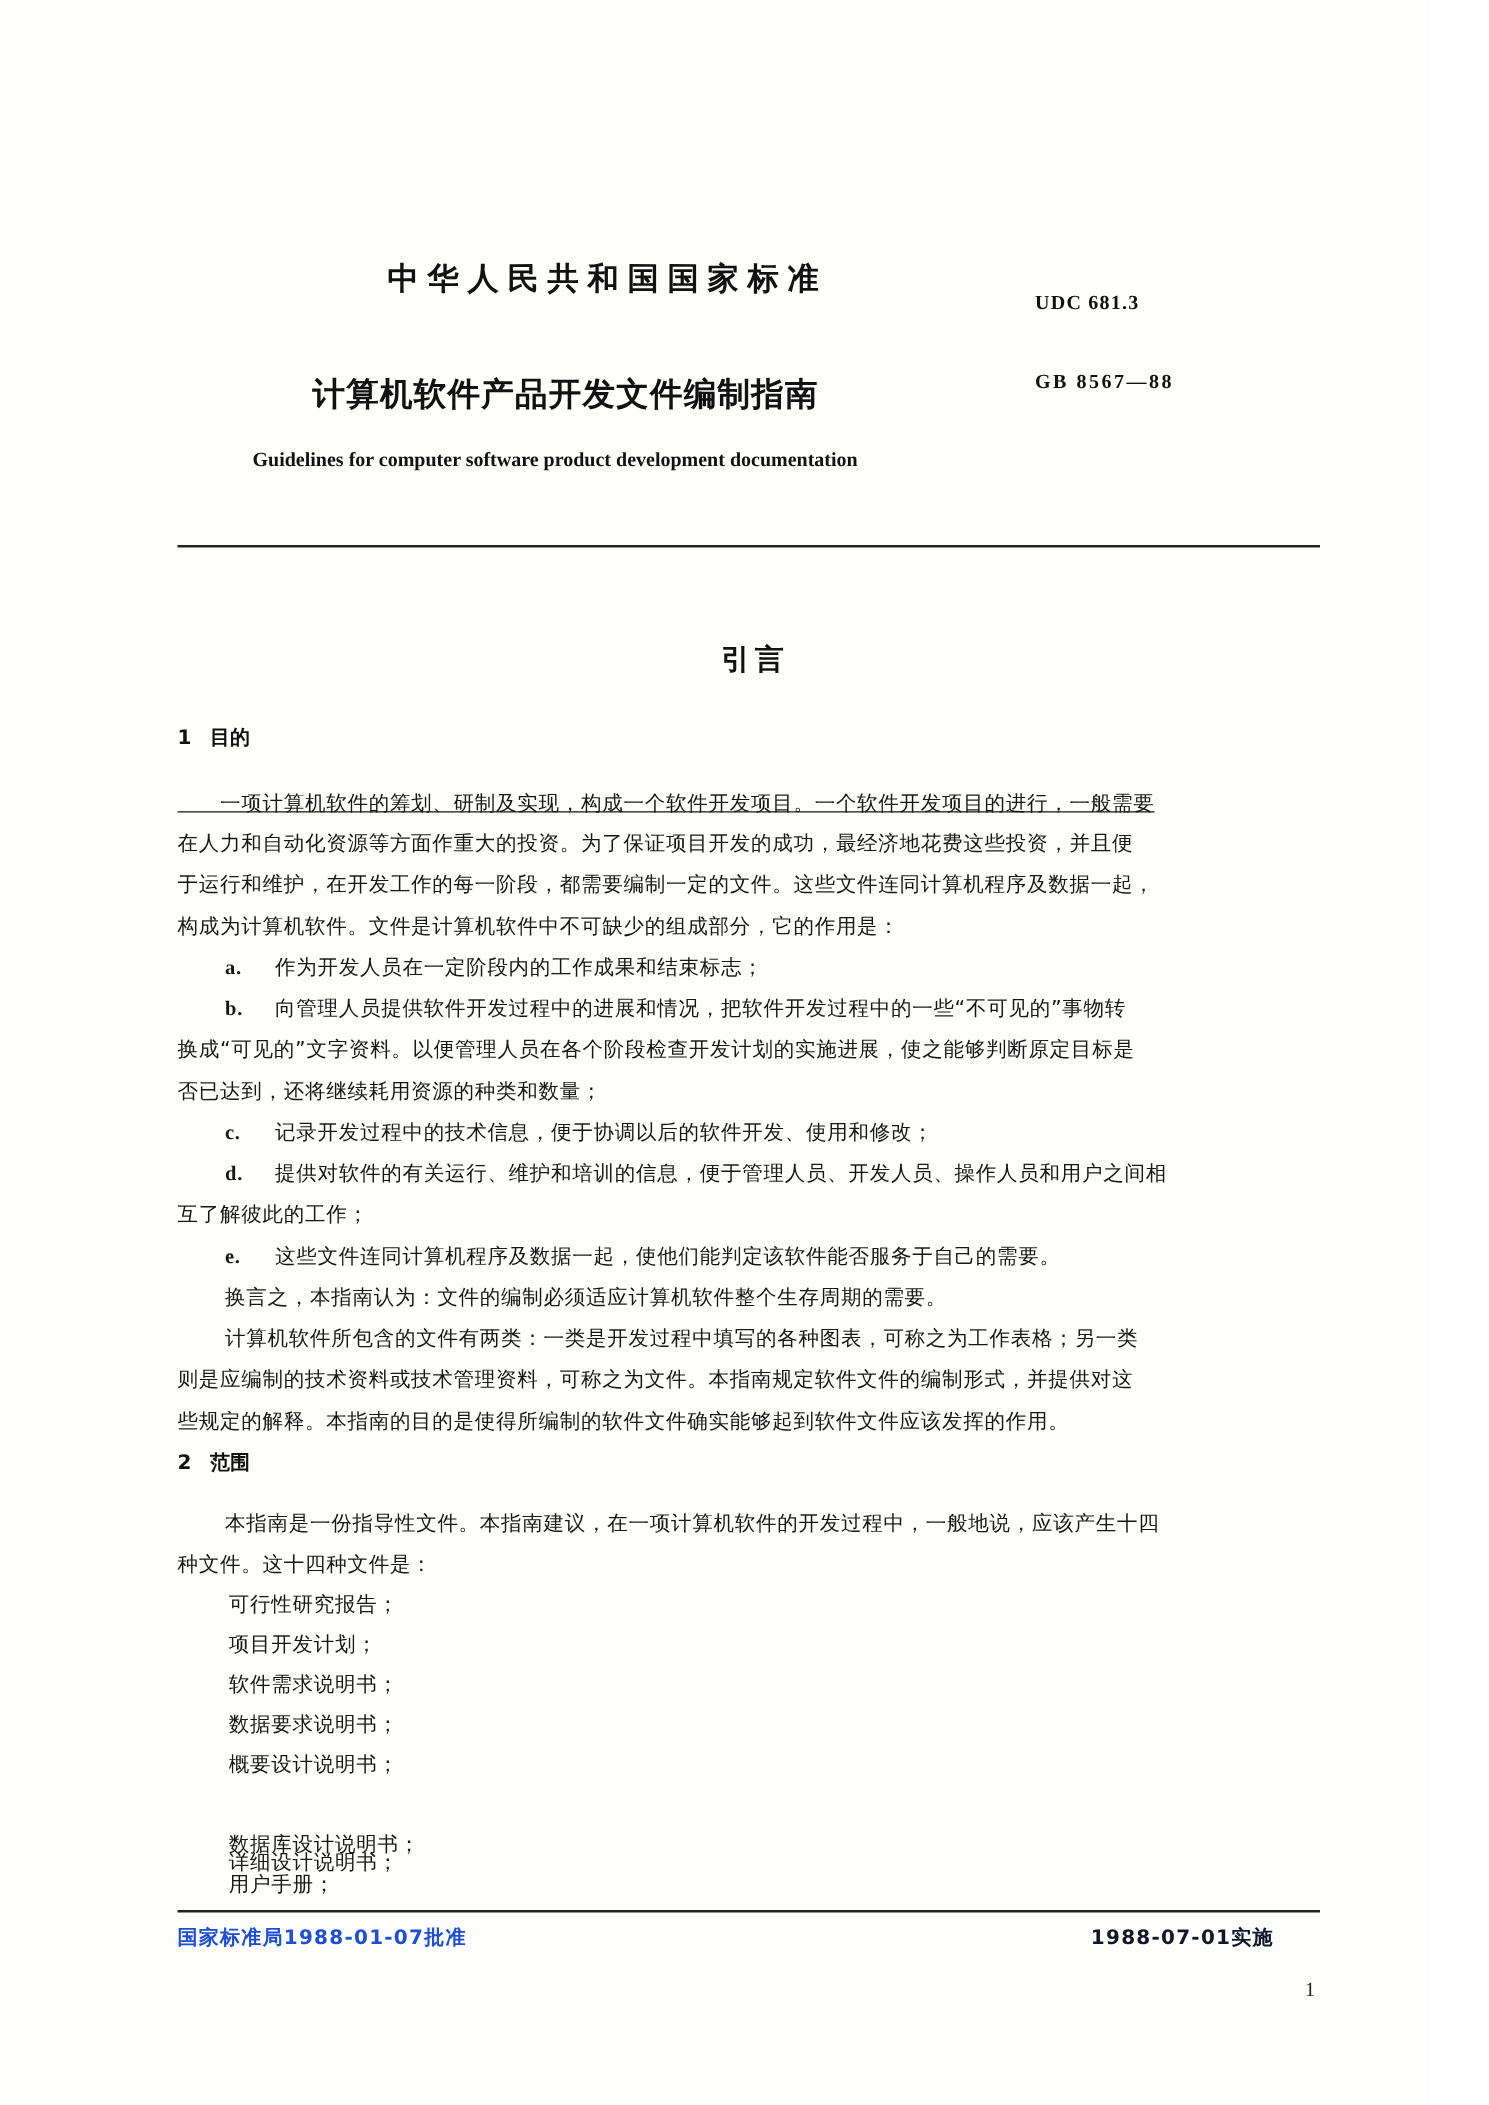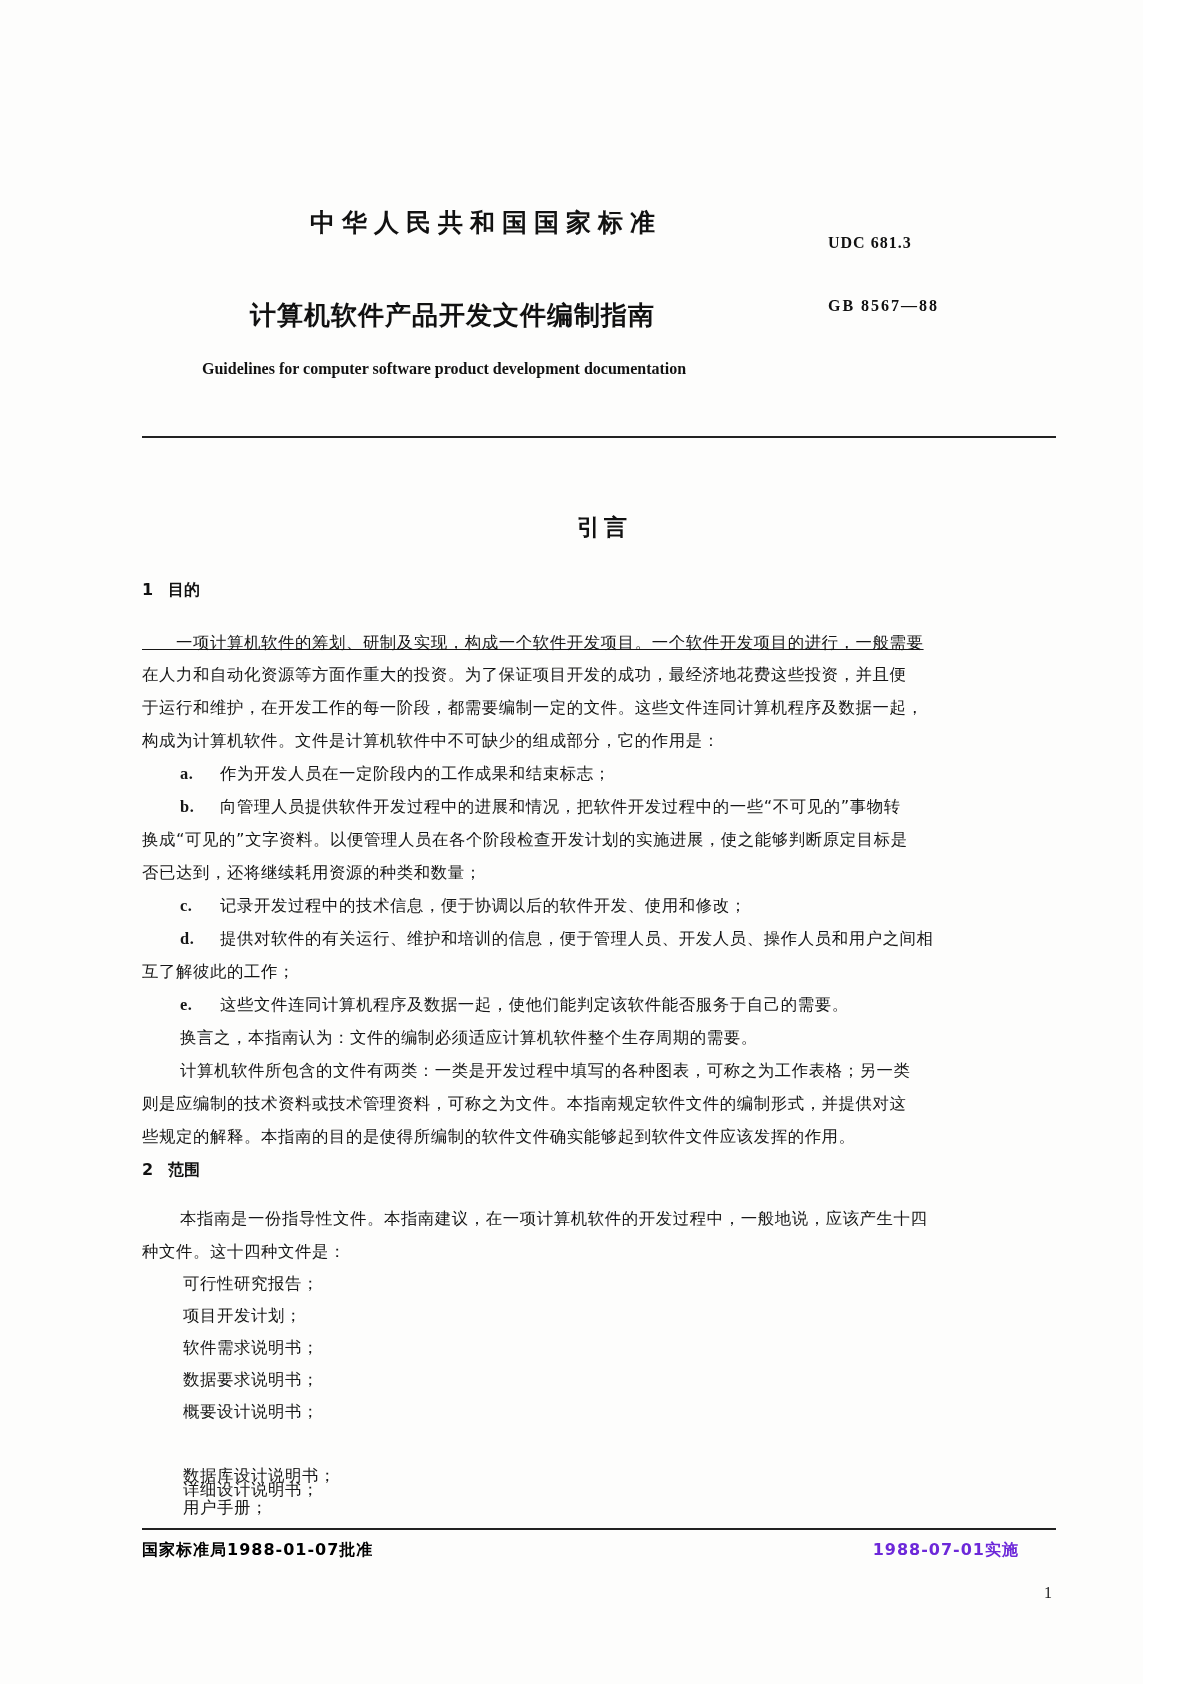--- a/index.html
+++ b/index.html
@@ -110,30 +110,30 @@
       width: 914px; height: 2px;
       background: #222;
     }
     .approval {
       position: absolute;
       left: 142px; top: 1540px;
       font-family: "DejaVu Sans", sans-serif;
       font-weight: bold;
       font-size: 16px;
       letter-spacing: 1px;
-      color: #000000;
+      color: #1d4ed8;
     }
     .implement {
       position: absolute;
       right: 124px; top: 1540px;
       font-family: "DejaVu Sans", sans-serif;
       font-weight: bold;
       font-size: 16px;
       letter-spacing: 1px;
-      color: #6d28d9;
+      color: #0f172a;
     }
     .page-number {
       position: absolute;
       left: 1044px; top: 1584px;
       font-family: "Liberation Serif", serif;
       font-size: 16px;
       color: #222;
     }
   </style>
 </head>

